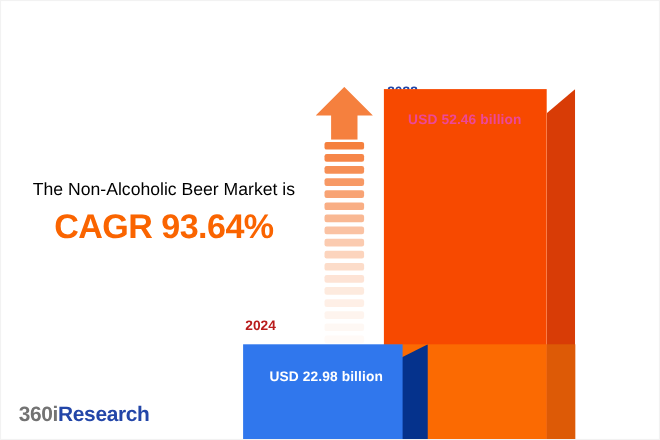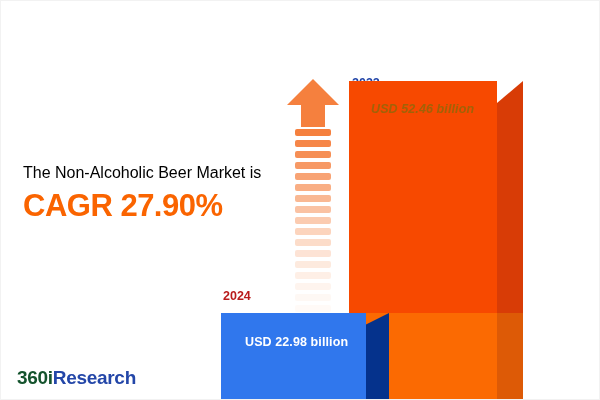--- a/index.html
+++ b/index.html
@@ -35,21 +35,21 @@
     color: #2346a8;
     letter-spacing: 0.2px;
   }
 
   
   #statement {
     position: absolute;
     left: 22px;
     top: 163px;
     width: 252px;
-    text-align: left;
+    text-align: center;
   }
   #cagr-value {
     margin-top: 7px;
     font-size: 31px;
     font-weight: bold;
     color: #fa6400;
     letter-spacing: -0.5px;
     line-height: 34px;
   }
 
@@ -123,23 +123,22 @@
     width: 26px;
     height: 88px;
     background: #dd5a06;
   }
   #bar-2032-value {
     position: absolute;
     left: 22px;
     top: 21px;
     font-size: 12.5px;
     font-weight: bold;
-    color: #a16207;
+    color: #ec4899;
     letter-spacing: 0.1px;
-    font-style: italic;
   }
   #label-2032 {
     position: absolute;
     left: 351px;
     top: 75px;
     font-size: 12.5px;
     font-weight: bold;
     color: #2346a8;
   }
 
@@ -187,32 +186,32 @@
 
   
   #logo {
     position: absolute;
     left: 16px;
     top: 366px;
     font-size: 19px;
     font-weight: bold;
     letter-spacing: -0.3px;
   }
-  .logo-mark { color: #14532d; }
+  .logo-mark { color: #737373; }
   .logo-word { color: #2346a8; }
 </style>
 </head>
 <body>
 
 <div id="canvas">
 
 
   <div id="statement">
     <div id="statement-line1" class="statement-line">The Non-Alcoholic Beer Market is</div>
-    <div id="cagr-value">CAGR 27.90%</div>
+    <div id="cagr-value">CAGR 93.64%</div>
   </div>
 
   <div id="growth-arrow">
     <svg class="arrow-head" viewBox="0 0 52 48">
       <path d="M26 0 L52 26 L38 26 L38 48 L14 48 L14 26 L0 26 Z" fill="#f5803e"></path>
     </svg>
     <div class="arrow-stripes" id="arrow-stripes">
         <div class="arrow-stripe" style="background: rgb(245, 128, 62); opacity: 1;"></div>
         <div class="arrow-stripe" style="background: rgb(245, 128, 62); opacity: 0.95;"></div>
         <div class="arrow-stripe" style="background: rgb(245, 128, 62); opacity: 0.88;"></div>

